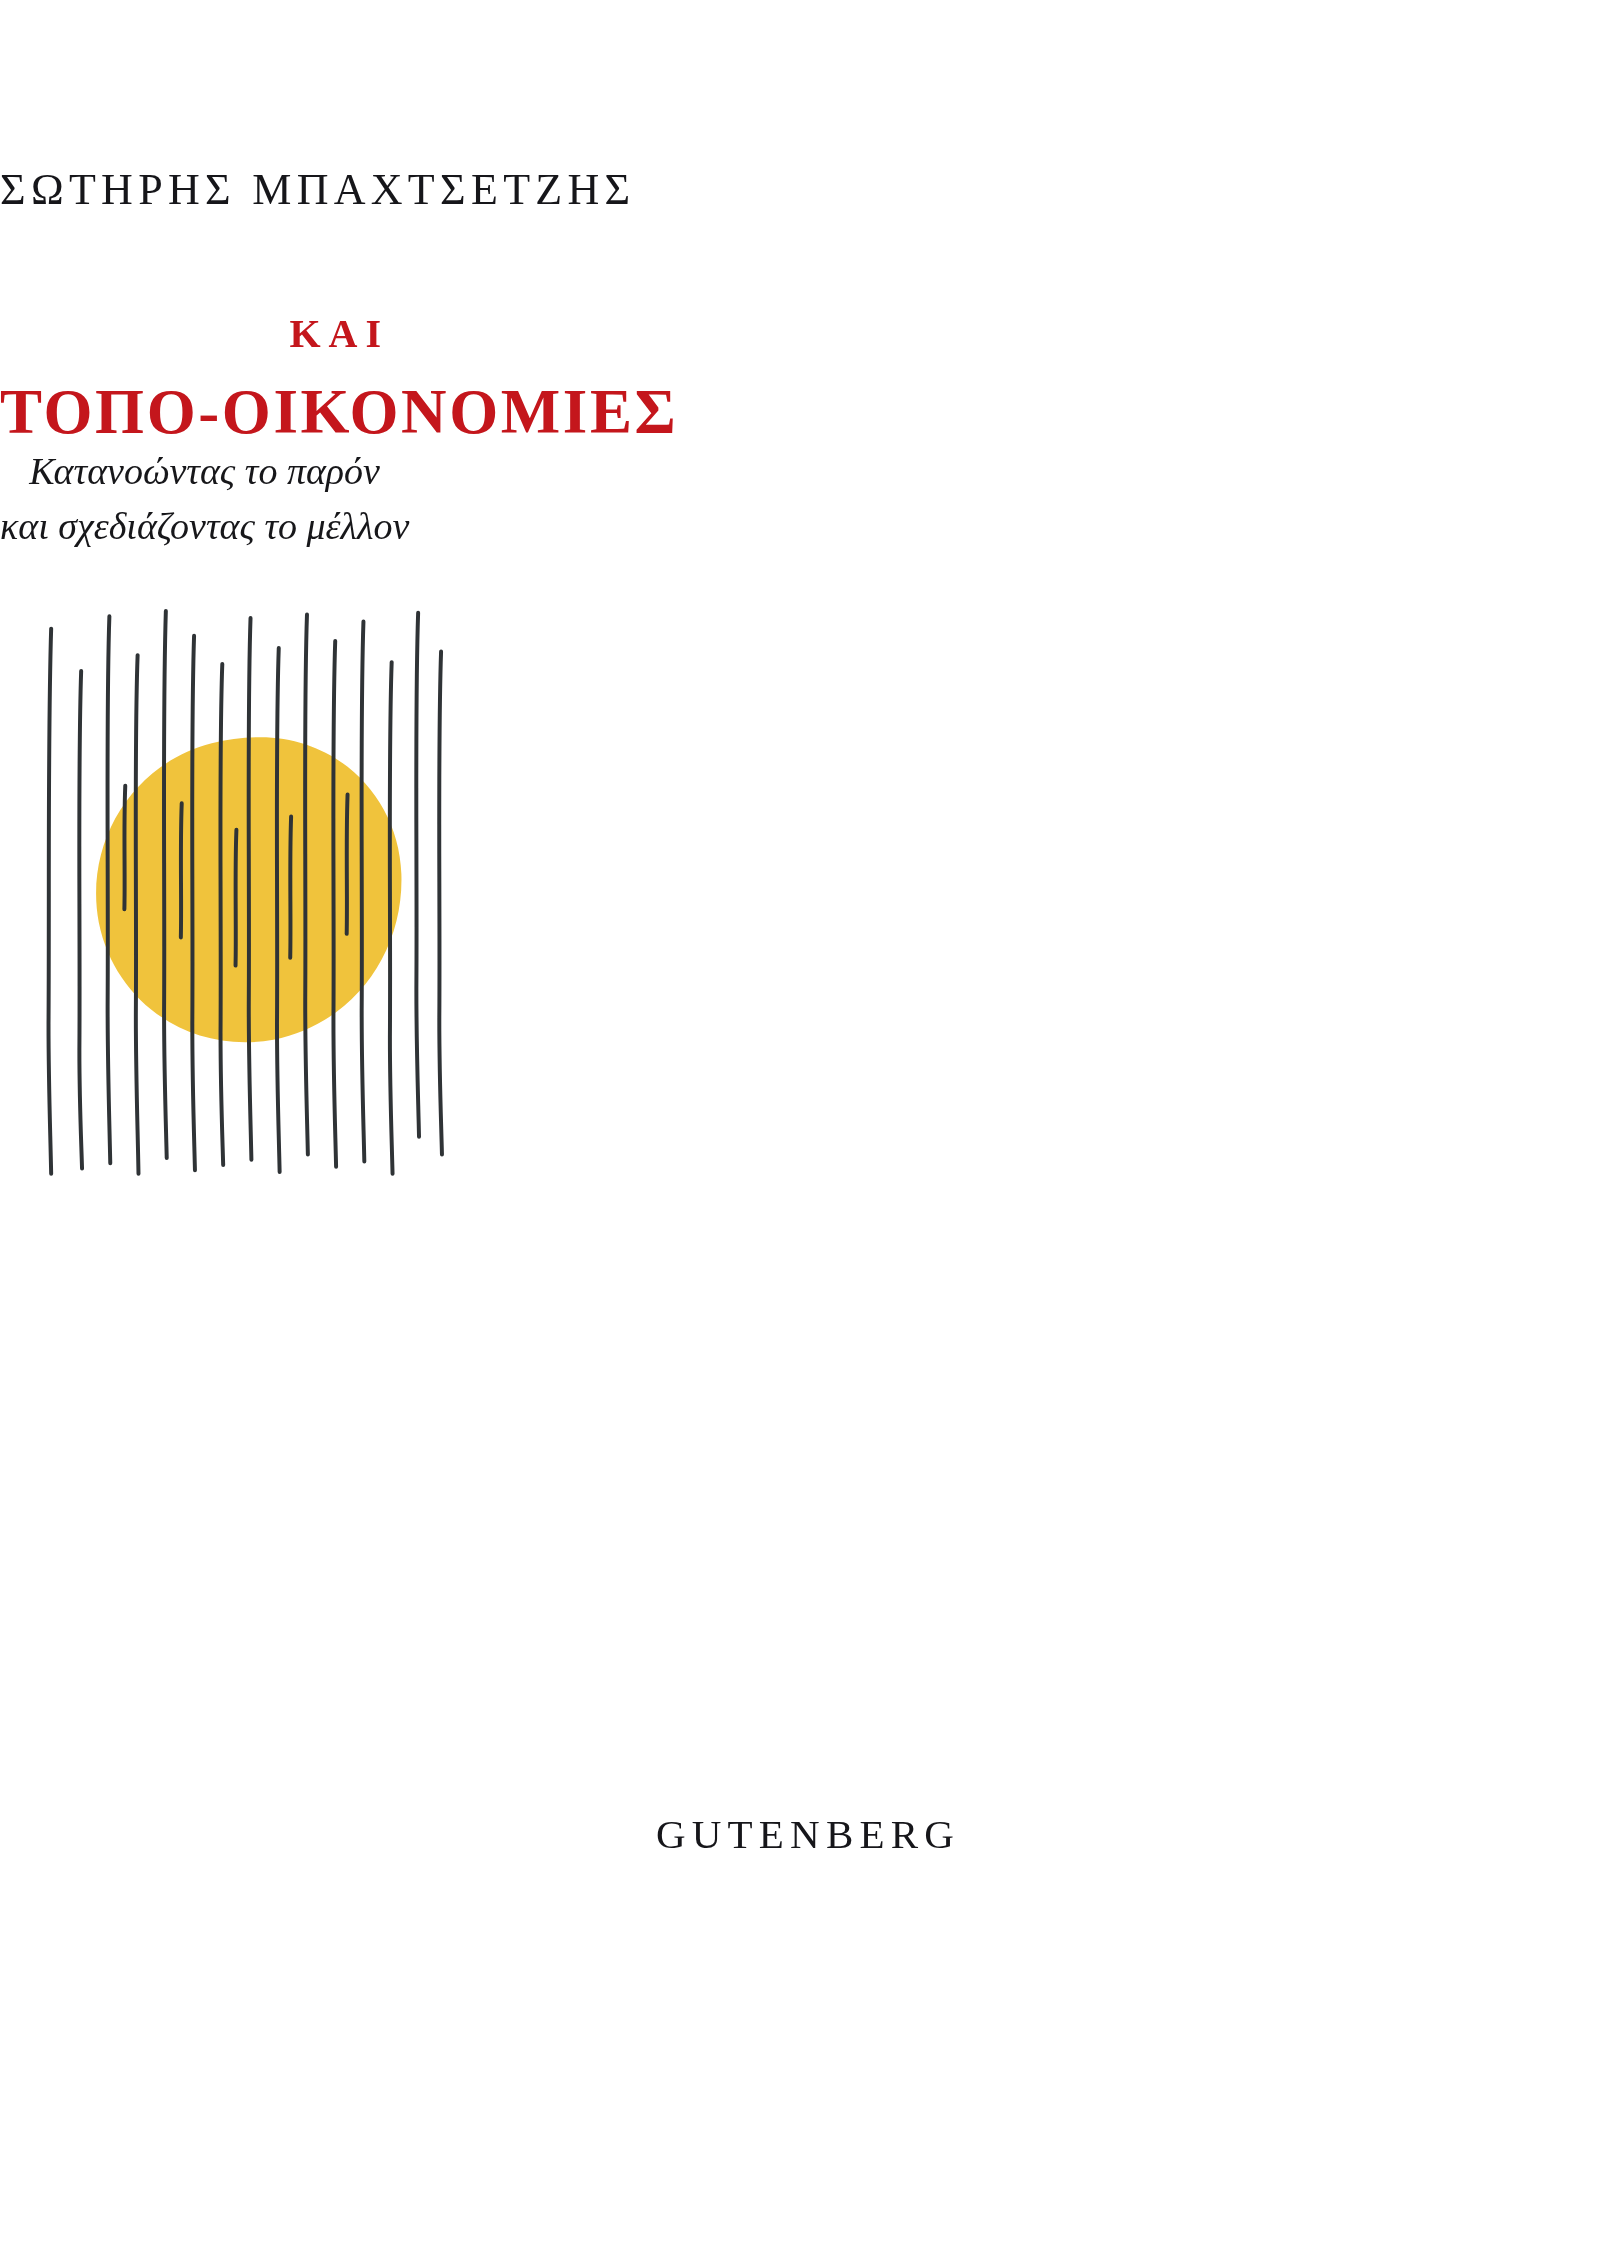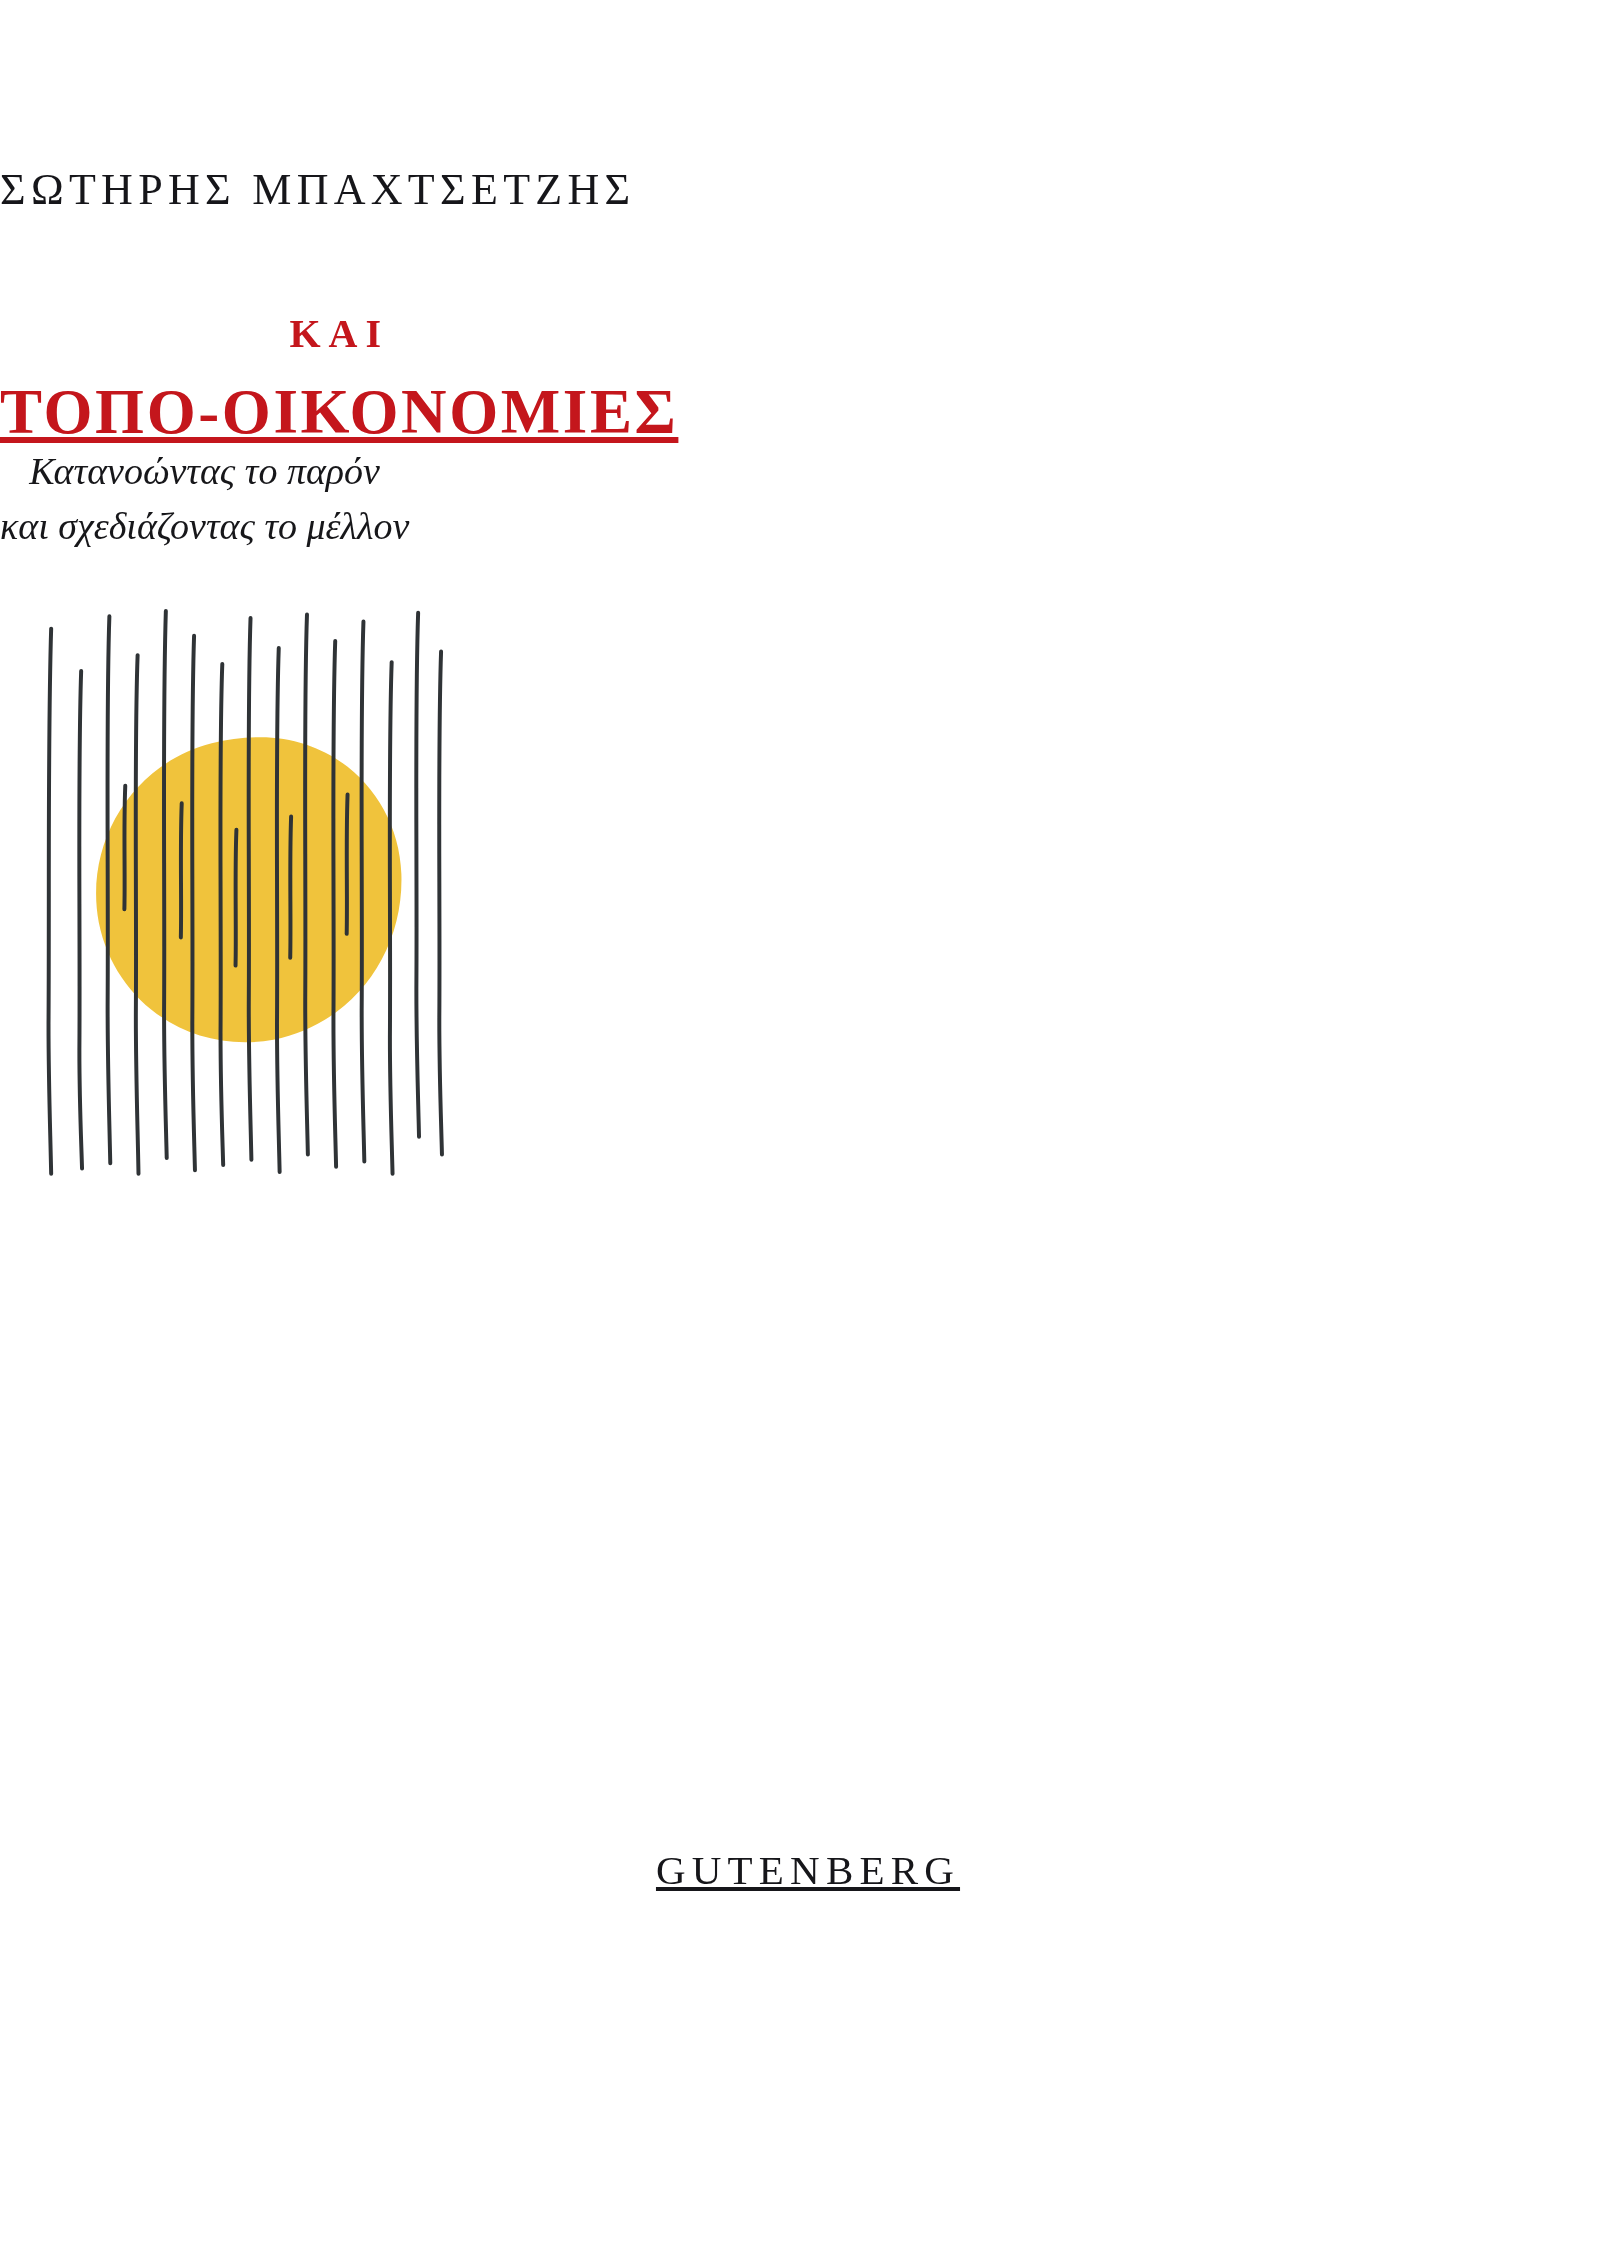--- a/index.html
+++ b/index.html
@@ -47,21 +47,20 @@
   }
   .title-kai {
     font-size: 40px;
     letter-spacing: 8px;
     font-weight: bold;
   }
   .title-line-2 {
     font-size: 63px;
     letter-spacing: 2.6px;
     margin-top: 26.5px;
-    text-decoration: underline;
   }
 
   .subtitle {
     text-align: center;
     font-size: 38px;
     font-style: italic;
     color: #17171a;
     line-height: 1.45;
   }
 
@@ -72,27 +71,26 @@
     position: relative;
   }
   .artwork svg {
     display: block;
     width: 100%;
     height: 100%;
   }
 
   .publisher {
     position: absolute;
-    bottom: 364px;
+    bottom: 400px;
     width: 100%;
     text-align: center;
     font-size: 41px;
     letter-spacing: 6.2px;
     color: #16161a;
-    text-decoration: underline;
   }
 </style>
 </head>
 <body>
 
 <div class="cover">
 
   <div class="author">ΣΩΤΗΡΗΣ ΜΠΑΧΤΣΕΤΖΗΣ</div>
 
   <div class="title-block">

